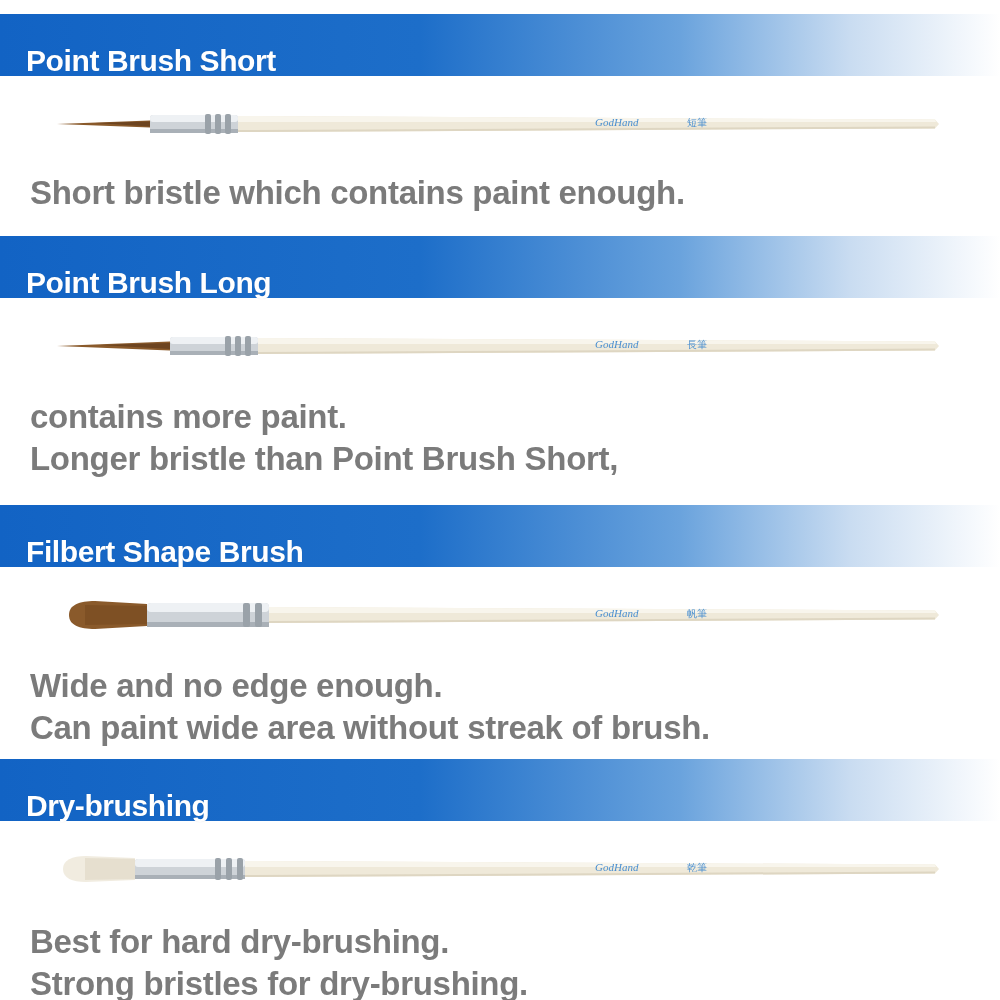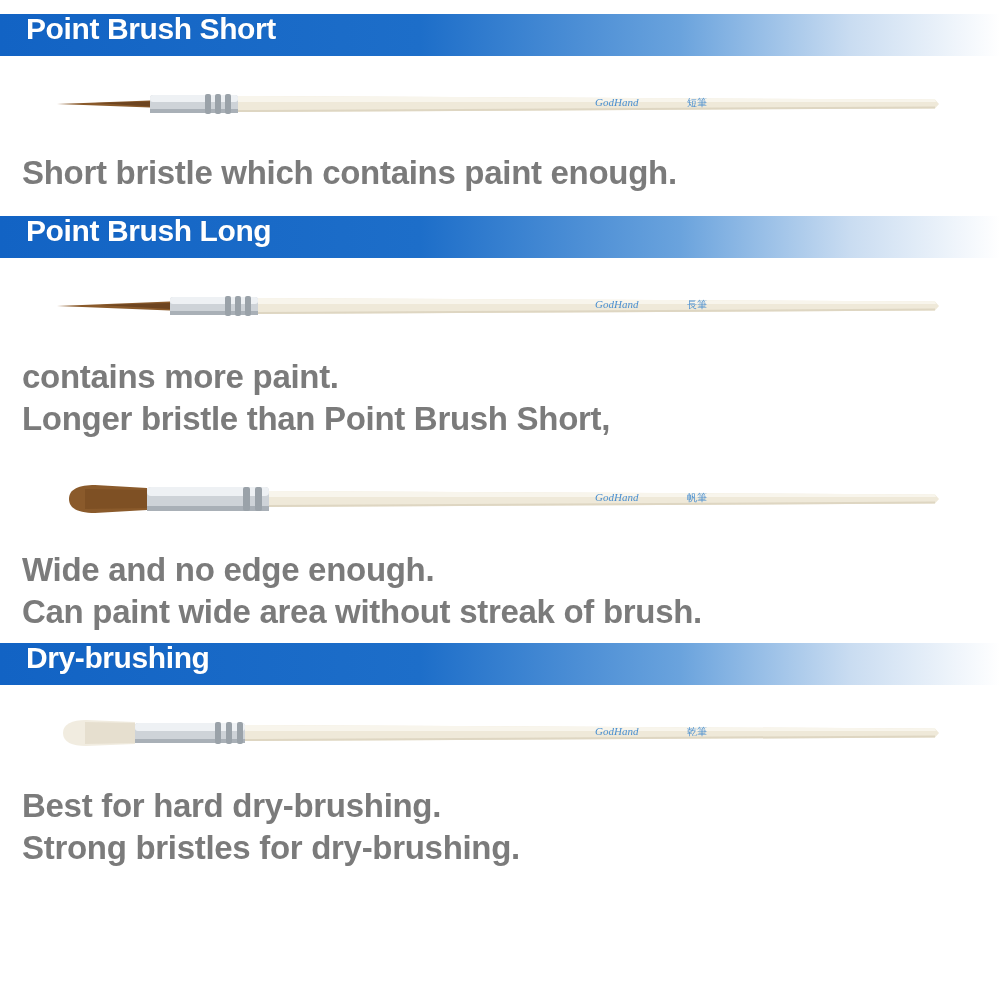--- a/index.html
+++ b/index.html
@@ -19,24 +19,24 @@
     position: relative;
     box-sizing: border-box;
     padding: 0;
   }
   .section {
     position: relative;
   }
   
   .bar {
     position: relative;
-    height: 42px;
+    height: 62px;
     background: linear-gradient(to right, #1263c4 0%, #1d6ec9 42%, #6aa3dd 68%, #c9dcf1 85%, #ffffff 100%);
     display: flex;
-    align-items: flex-start;
+    align-items: flex-end;
     margin: 0;
   }
   .bar-title {
     color: #ffffff;
     font-size: 30px;
     font-weight: bold;
     letter-spacing: -0.4px;
     padding-left: 26px;
     line-height: 1;
     white-space: nowrap;
@@ -54,21 +54,21 @@
     transform: translateY(-50%);
     width: 890px;
     height: 40px;
   }
   
   .desc {
     color: #7b7b7b;
     font-size: 33px;
     font-weight: bold;
     line-height: 1.28;
-    padding: 2px 0 10px 22px;
+    padding: 2px 0 10px 30px;
     letter-spacing: -0.3px;
   }
   .desc .line {
     display: block;
     white-space: nowrap;
   }
   .sec-1 .bar { margin-top: 14px; }
   .sec-2 .bar { margin-top: 12px; }
   .sec-3 .bar { margin-top: 14px; }
   .sec-4 .bar { }
@@ -131,20 +131,23 @@
         <text x="632" y="22" font-family="DejaVu Sans, sans-serif" font-size="10" fill="#4a8fd0">長筆</text>
       </svg>
     </div>
     <div class="desc">
       <span class="line">contains more paint.</span>
       <span class="line">Longer bristle than Point Brush Short,</span>
     </div>
   </div>
 
   <div class="section sec-3">
+    <div class="bar">
+      <span class="bar-title">Filbert Shape Brush</span>
+    </div>
     <div class="brush-area">
       <svg class="brush" viewBox="0 0 890 40" preserveAspectRatio="none">
 
         <path d="M14,20 C14,10 24,6 40,6 L92,9 L92,31 L40,34 C24,34 14,30 14,20 Z" fill="#8a5a2b"></path>
         <path d="M30,10 L92,11 L92,29 L30,30 Z" fill="#74481f" opacity="0.55"></path>
 
         <rect x="92" y="8" width="122" height="24" rx="4" fill="#ced3d8"></rect>
         <rect x="92" y="8" width="122" height="9" rx="4" fill="#eef1f4"></rect>
         <rect x="92" y="27" width="122" height="5" fill="#a9b0b7"></rect>
         <rect x="188" y="8" width="7" height="24" rx="2" fill="#9aa2a9"></rect>

